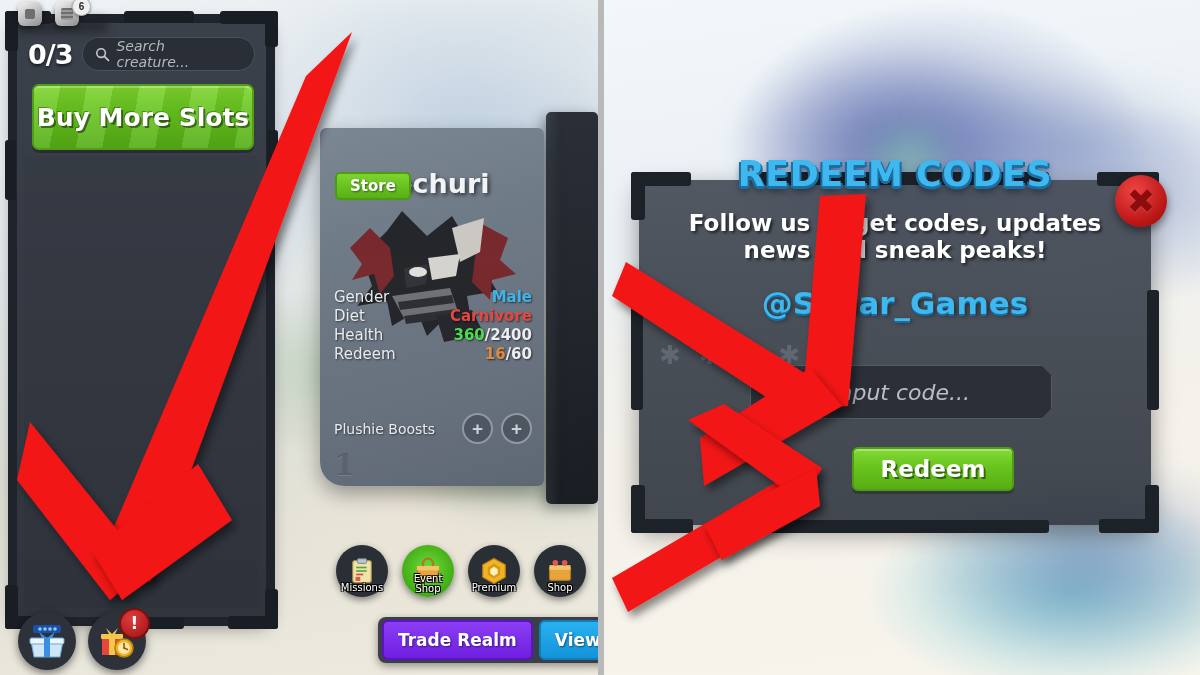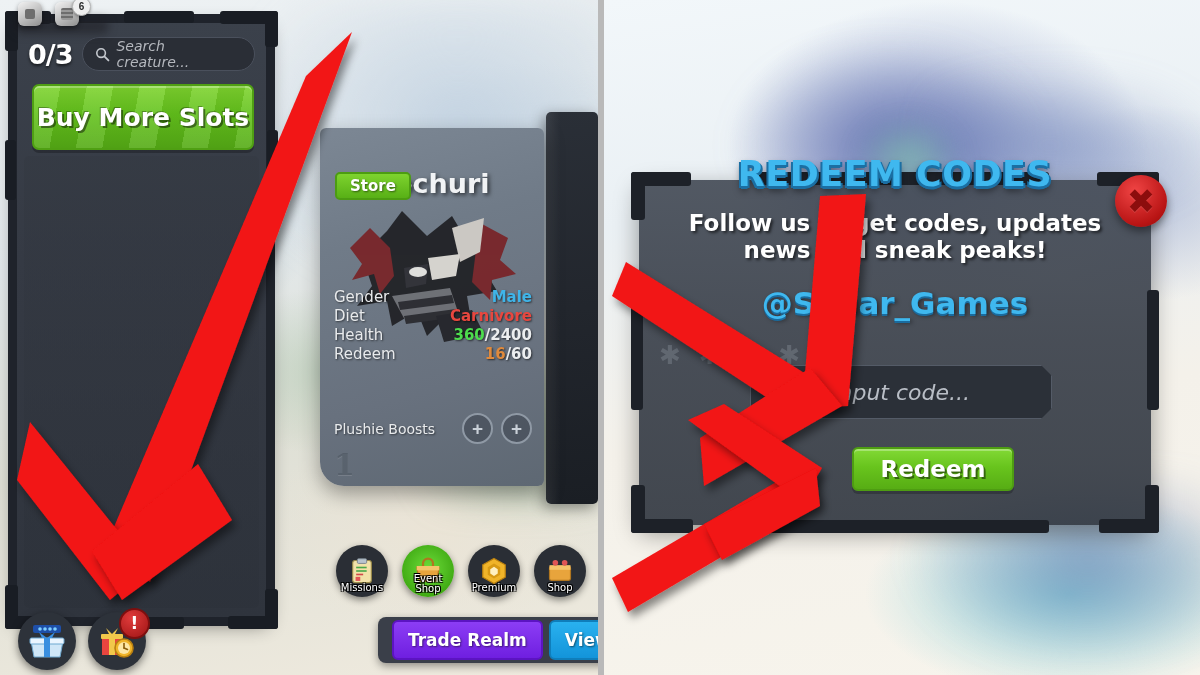--- a/index.html
+++ b/index.html
@@ -189,21 +189,21 @@
   .nav-item.green{background:radial-gradient(circle at 50% 45%,#6ddc3a,#3ea812 75%);}
   .nav-label{position:absolute;left:50%;transform:translateX(-50%);bottom:4px;
     color:#fff;font-size:10px;font-weight:400;line-height:10px;text-align:center;width:64px;
     text-shadow:1px 1px 0 #000,-1px 1px 0 #000,1px -1px 0 #000,-1px -1px 0 #000;
     font-family:"DejaVu Sans",sans-serif;}
   .nav-label.two{bottom:3px;}
 
   
   .trade-bar{position:absolute;left:378px;bottom:12px;height:46px;width:240px;
     background:#3a3f49;border-radius:8px;box-shadow:0 3px 8px rgba(0,0,0,.4);
-    display:flex;align-items:center;padding:5px 14px;box-sizing:border-box;gap:6px;z-index:30;overflow:hidden;}
+    display:flex;align-items:center;padding:5px 4px;box-sizing:border-box;gap:6px;z-index:30;overflow:hidden;}
   .tb-btn{height:36px;border-radius:6px;display:flex;align-items:center;justify-content:center;
     padding:0 14px;color:#fff;font-size:17px;font-weight:800;white-space:nowrap;
     text-shadow:1px 1px 2px rgba(0,0,0,.5);font-family:"DejaVu Sans",sans-serif;}
   .tb-trade{background:linear-gradient(180deg,#8c3df5,#6f1fe0);border:2px solid #5c14c2;}
   .tb-view{background:linear-gradient(180deg,#29b1ef,#1394da);border:2px solid #0f7ebb;}
 
   
   .gift-row{position:absolute;left:18px;bottom:5px;display:flex;gap:12px;z-index:30;}
   .gift-ic{width:58px;height:58px;border-radius:50%;background:#2d323a;
     box-shadow:0 3px 8px rgba(0,0,0,.5);position:relative;display:flex;align-items:center;justify-content:center;}

